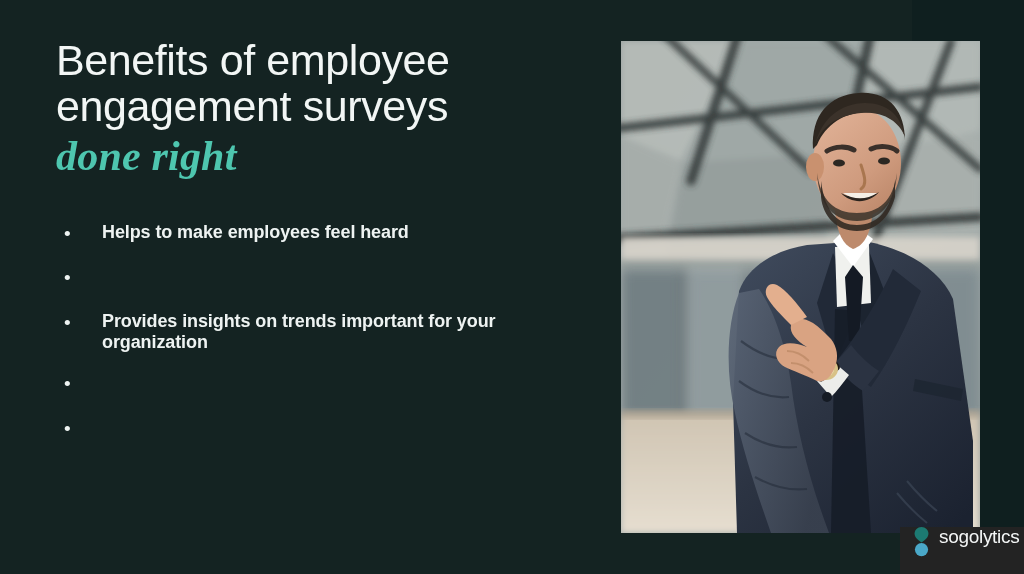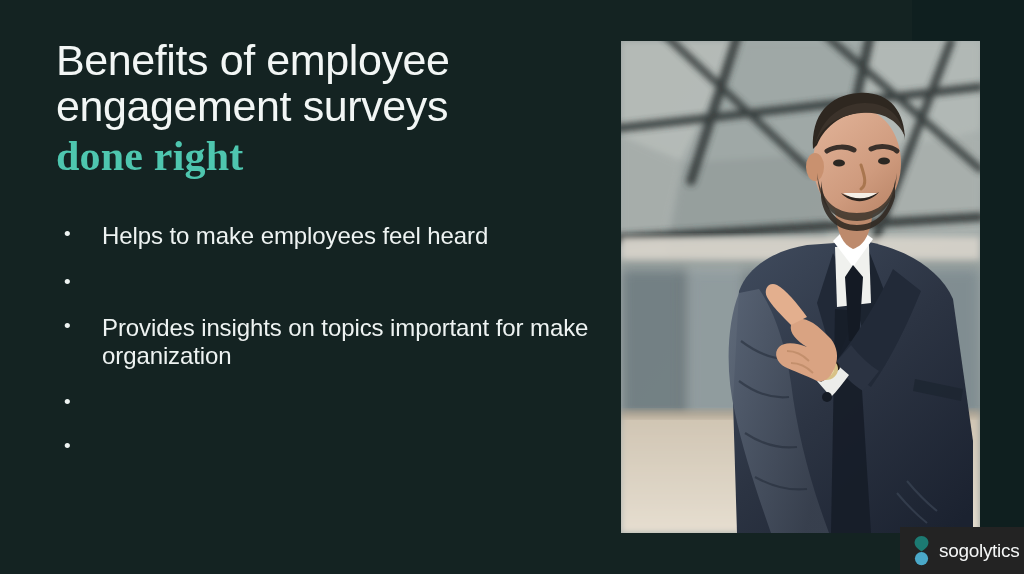--- a/index.html
+++ b/index.html
@@ -31,20 +31,21 @@
     font-size:43px;
     font-weight:400;
     line-height:1.06;
     color:#f2f6f5;
     letter-spacing:-0.4px;
     white-space:pre-line;
   }
 
   .title-accent {
     font-family:"Liberation Serif", serif;
+    font-style:italic;
     font-weight:700;
     font-size:42px;
     line-height:1.22;
     color:#4ec6af;
     letter-spacing:0.2px;
     margin-top:2px;
   }
 
   
   .bullets {
@@ -67,45 +68,45 @@
     color:#eef3f2;
     font-size:19px;
     line-height:1.28;
     text-align:left;
     padding-left:8px;
   }
 
   .bullet-text {
     flex:1 1 auto;
     color:#eef3f2;
-    font-size:24px;
+    font-size:18px;
     line-height:1.16;
     letter-spacing:-0.1px;
-    font-weight:400;
+    font-weight:700;
   }
 
   
   .photo {
     position:absolute;
     left:621px; top:41px;
     width:359px; height:492px;
     overflow:hidden;
     background:#8d9496;
   }
 
   .photo svg { display:block; width:100%; height:100%; }
 
   
   .logo-badge {
     position:absolute;
     left:900px; top:527px;
     width:124px; height:47px;
     background:#232323;
     display:flex;
-    align-items:center;
+    align-items:flex-start;
     padding-left:13px;
     gap:9px;
   }
 
   .logo-mark { flex:0 0 auto; width:17px; height:30px; }
 
   .logo-word {
     color:#f4f6f6;
     font-size:19px;
     font-weight:400;
@@ -132,21 +133,21 @@
       <span class="bullet-dot">•</span>
       <span class="bullet-text">Helps to make employees feel heard</span>
     </li>
 
     <li class="bullet-row">
       <span class="bullet-dot">•</span>
     </li>
 
     <li class="bullet-row">
       <span class="bullet-dot">•</span>
-      <span class="bullet-text">Provides insights on topics important for make organization</span>
+      <span class="bullet-text">Provides insights on trends important for your organization</span>
     </li>
 
     <li class="bullet-row">
       <span class="bullet-dot">•</span>
     </li>
 
     <li class="bullet-row">
       <span class="bullet-dot">•</span>
     </li>
 

